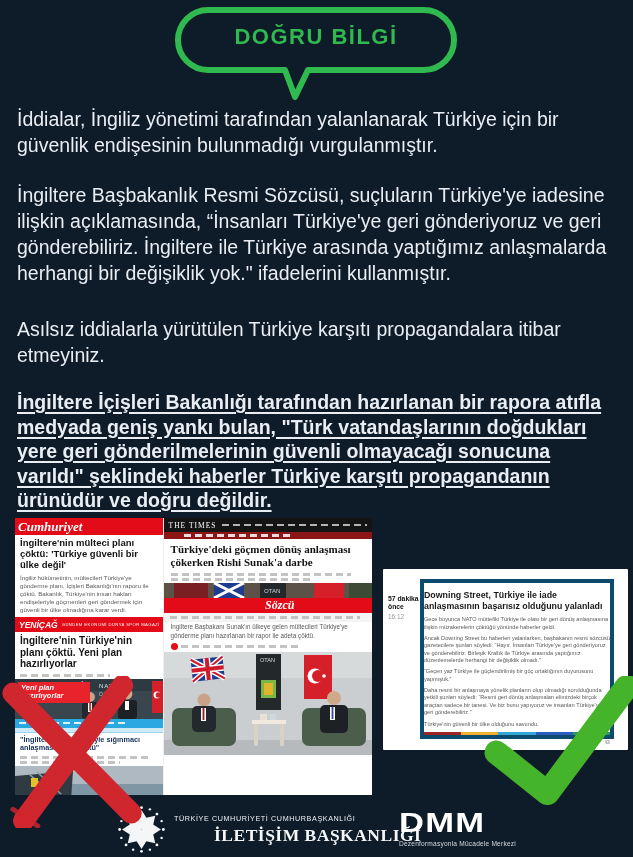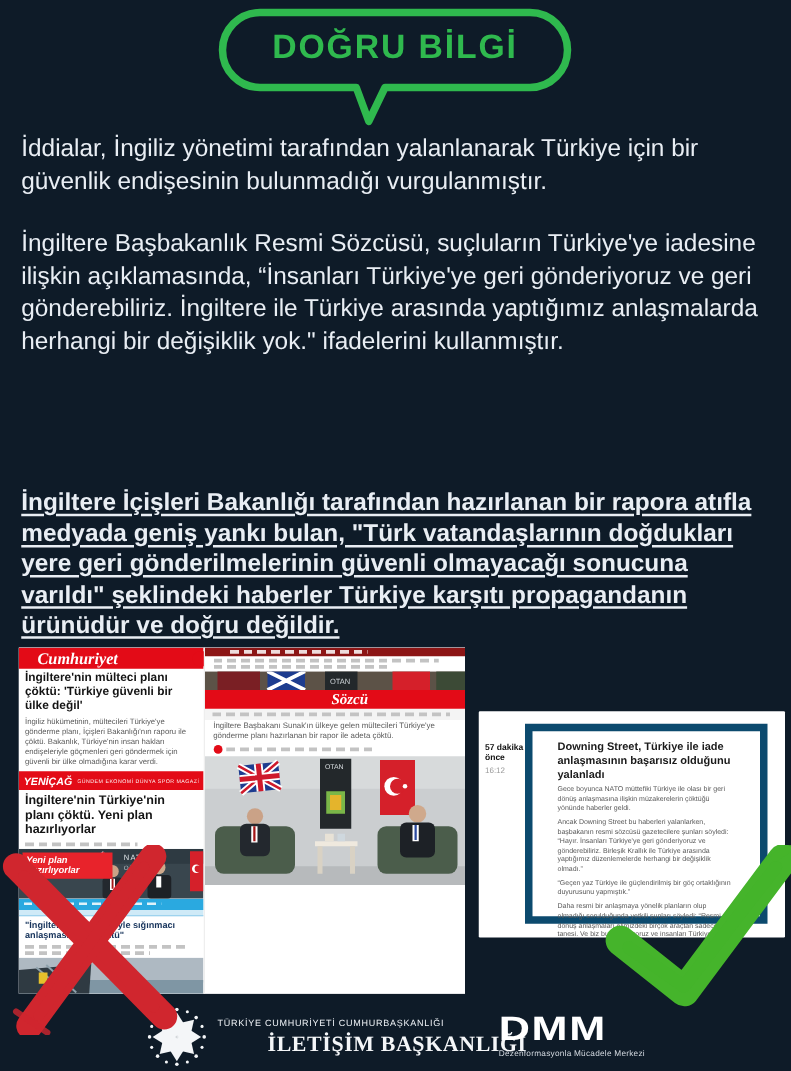--- a/index.html
+++ b/index.html
@@ -2,33 +2,33 @@
 <html><head>
 <meta charset="utf-8">
 <style>
   html,body{margin:0;padding:0;background:#0e1b28;}
   .page{position:relative;width:633px;height:857px;background:#0e1b28;overflow:hidden;
         font-family:"Liberation Sans",sans-serif;color:#e9eef4;}
   
   .badge-wrap{position:absolute;left:174px;top:6px;width:284px;height:96px;}
   .badge-label{position:absolute;left:174px;top:8px;width:284px;height:58px;display:flex;
         align-items:center;justify-content:center;color:#2fb94e;font-weight:bold;
-        font-size:27px;letter-spacing:1.5px;text-align:center;}
+        font-size:22px;letter-spacing:1.5px;text-align:center;}
   
   .para{position:absolute;left:17px;width:601px;font-size:19.5px;line-height:26px;color:#e9eef4;}
   .p1{top:106px;} .p2{top:182px;} .p3{top:316px;}
   .highlight{top:390px;font-weight:bold;line-height:24.5px;text-decoration:underline;
         text-underline-offset:3px;text-decoration-thickness:2px;}
   
   .collage{position:absolute;left:15px;top:518px;width:357px;height:277px;background:#fff;
         display:flex;overflow:hidden;}
   .col-left{position:relative;width:148px;height:277px;background:#fff;overflow:hidden;}
   .col-mid{position:relative;width:209px;height:277px;background:#fff;overflow:hidden;border-left:1px solid #eee;}
   .red-bar{background:#e30b17;color:#fff;position:relative;}
-  .cum-mast{height:17px;display:flex;align-items:center;padding-left:15px;
+  .cum-mast{height:17px;display:flex;align-items:center;padding-left:3px;
         font-family:"Liberation Serif",serif;font-weight:bold;font-style:italic;font-size:13px;}
   .search-pill{position:absolute;left:139px;top:3px;width:38px;height:12px;background:#e30b17;
         border-radius:7px;z-index:5;display:flex;align-items:center;justify-content:center;gap:2px;}
   .mag{width:5px;height:5px;border:1px solid #fff;border-radius:50%;position:relative;}
   .mag::after{content:'';position:absolute;left:4px;top:4px;width:3px;height:1px;background:#fff;transform:rotate(45deg);}
   .cum-headline{padding:3px 5px 2px;font-size:9.5px;font-weight:bold;color:#141414;line-height:1.15;}
   .cum-body{padding:1px 5px 3px;font-size:6.2px;color:#5a5a5a;line-height:1.3;}
   .yen-mast{height:15px;display:flex;align-items:center;gap:4px;padding:0 4px;}
   .yen-logo{font-weight:bold;font-style:italic;font-size:8.5px;white-space:nowrap;}
   .yen-nav{font-size:4.2px;letter-spacing:.4px;white-space:nowrap;overflow:hidden;opacity:.95;}
@@ -53,22 +53,22 @@
   .sozcu-headline{padding:3px 7px 2px;font-size:11px;font-weight:bold;color:#141414;line-height:1.15;}
   .sozcu-sub{padding:1px 7px;font-size:6.3px;color:#5a5a5a;line-height:1.3;}
   .byline{display:flex;align-items:center;gap:3px;padding:2px 7px;}
   .red-dot{width:7px;height:7px;border-radius:50%;background:#e30b17;}
   
   .card{position:absolute;left:383px;top:569px;width:245px;height:181px;background:#fff;
         color:#222;overflow:hidden;border-radius:1px;}
   .card-time{position:absolute;left:5px;top:26px;width:32px;}
   .time-ago{font-size:6.8px;font-weight:bold;color:#111;line-height:1.2;}
   .time-clock{font-size:6.4px;color:#999;margin-top:2px;}
-  .card-box{position:absolute;left:37px;top:10px;width:194px;height:160px;border:6px solid #0c4a6e;
-        padding:7px 20px 5px;box-sizing:border-box;}
+  .card-box{position:absolute;left:37px;top:10px;width:194px;height:160px;border:4px solid #0c4a6e;
+        padding:7px 0 5px;box-sizing:border-box;}
   .card-headline{font-size:8.8px;font-weight:bold;color:#1a1a1a;line-height:1.25;margin-bottom:4px;}
   .card-p{font-size:5.6px;color:#595959;line-height:1.35;margin:0 0 3.5px;}
   .divider{display:flex;height:3px;margin-top:4px;}
   .divider span{flex:1;}
   .share-row{display:flex;justify-content:flex-end;gap:7px;margin-top:3px;color:#8a8a8a;font-size:6.5px;}
   
   .xmark{position:absolute;left:0px;top:676px;width:148px;height:152px;z-index:9;}
   .check{position:absolute;left:478px;top:676px;width:166px;height:134px;z-index:9;}
   
   .gov{position:absolute;left:118px;top:806px;display:flex;align-items:center;gap:9px;}
@@ -84,20 +84,21 @@
 
 <div class="page">
 
   <svg class="badge-wrap" viewBox="0 0 284 96">
     <path d="M34 4 H250 A30 30 0 0 1 280 34 A30 30 0 0 1 250 64 H134 L121 91 L111 64 H34 A30 30 0 0 1 4 34 A30 30 0 0 1 34 4 Z" fill="none" stroke="#2fb94e" stroke-width="6" stroke-linejoin="round"></path>
   </svg>
   <div class="badge-label">DOĞRU BİLGİ</div>
 
   <div class="para p2">İngiltere Başbakanlık Resmi Sözcüsü, suçluların Türkiye'ye iadesine ilişkin açıklamasında, “İnsanları Türkiye'ye geri gönderiyoruz ve geri gönderebiliriz. İngiltere ile Türkiye arasında yaptığımız anlaşmalarda herhangi bir değişiklik yok." ifadelerini kullanmıştır.</div>
   <div class="para p1">İddialar, İngiliz yönetimi tarafından yalanlanarak Türkiye için bir güvenlik endişesinin bulunmadığı vurgulanmıştır.</div>
+  <div class="para p3">Asılsız iddialarla yürütülen Türkiye karşıtı propagandalara itibar etmeyiniz.</div>
   <div class="para highlight">İngiltere İçişleri Bakanlığı tarafından hazırlanan bir rapora atıfla medyada geniş yankı bulan, "Türk vatandaşlarının doğdukları yere geri gönderilmelerinin güvenli olmayacağı sonucuna varıldı" şeklindeki haberler Türkiye karşıtı propagandanın ürünüdür ve doğru değildir.</div>
 
   <div class="collage">
     <div class="col-left">
       <div class="red-bar cum-mast">
         <span>Cumhuriyet</span>
         <span class="search-pill">
           <span class="mag"></span>
 
         </span>
@@ -158,23 +159,28 @@
             <rect x="81" y="36" width="11" height="16" fill="#e5c02b"></rect>
           <circle cx="106" cy="30" r="3.6" fill="#2d343a"></circle>
             <rect x="101" y="34" width="11" height="17" fill="#33404a"></rect>
           <circle cx="122" cy="34" r="3.2" fill="#2d343a"></circle>
             <rect x="118" y="37" width="9" height="14" fill="#46525b"></rect>
         </svg>
       </div>
     </div>
 
     <div class="col-mid">
+      <div class="times-bar">
+        <span class="times-logo">THE TIMES</span>
+        <div class="dash-w" style="flex:1;height:2.4px;opacity:.8;"></div>
+      </div>
       <div class="times-red">
         <div class="dash-w" style="width:110px;height:2.2px;"></div>
       </div>
+      <div class="times-headline">Türkiye'deki göçmen dönüş anlaşması çökerken Rishi Sunak'a darbe</div>
       <div class="dash-g" style="width:180px;margin-left:7px;"></div>
       <div class="dash-g" style="width:140px;margin-left:7px;"></div>
 
       <div class="photo" style="height:15px;">
         <svg width="209" height="15" viewBox="0 0 209 15">
           <rect width="209" height="15" fill="#5c5247"></rect>
           <rect x="10" width="34" height="15" fill="#7a1f24"></rect>
           <rect x="50" width="30" height="15" fill="#1d3c8f"></rect>
           <path d="M50 0 L80 15 M80 0 L50 15" stroke="#fff" stroke-width="3"></path>
           <rect x="96" width="26" height="15" fill="#23282b"></rect>

